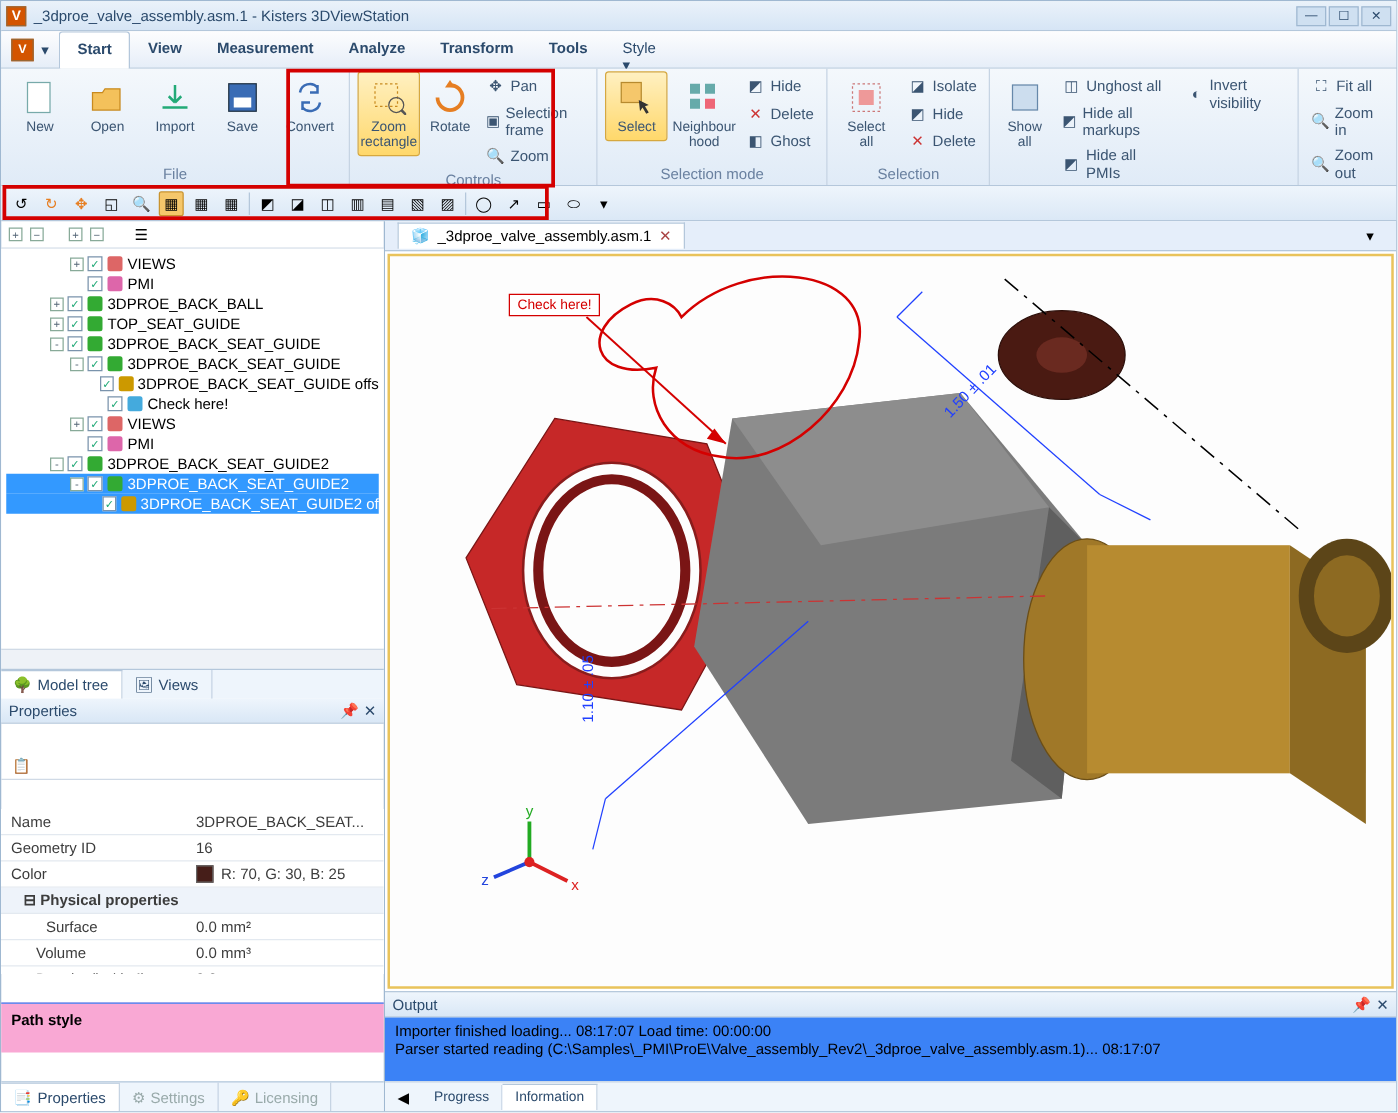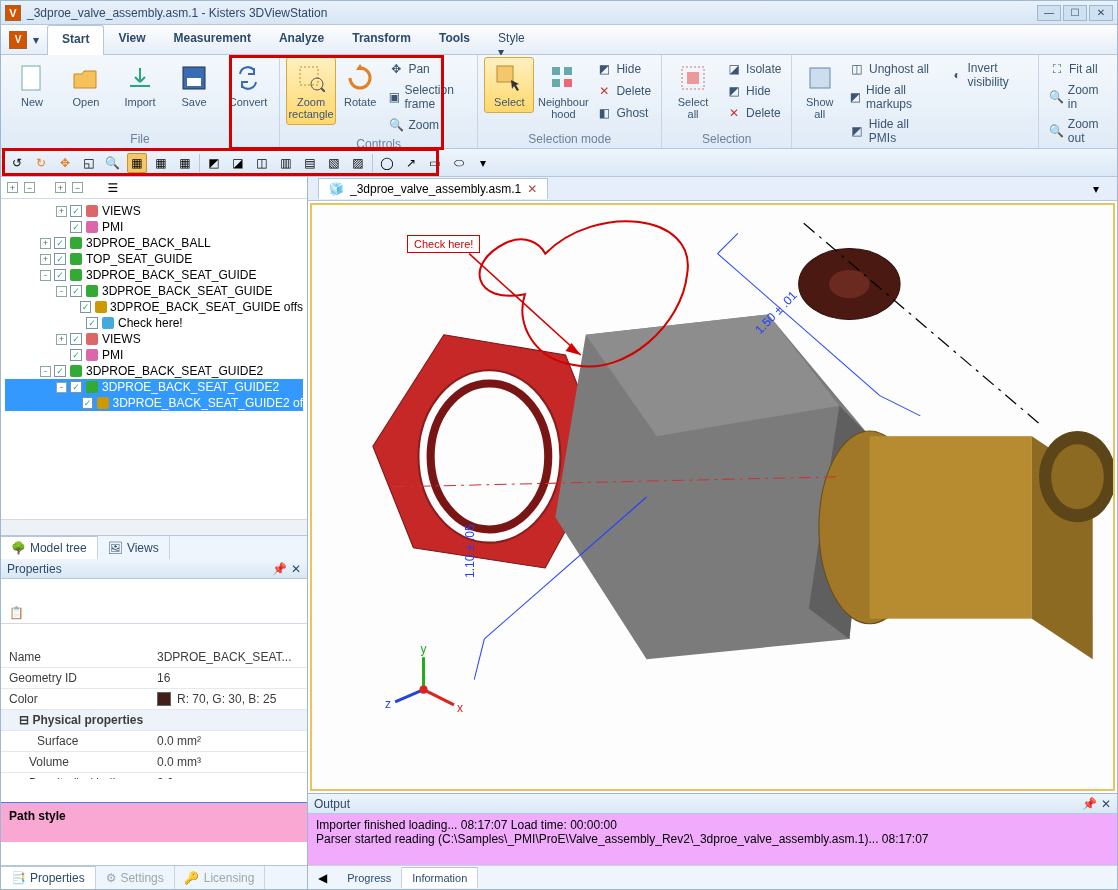--- a/index.html
+++ b/index.html
@@ -51,21 +51,21 @@
 .prow{display:flex;border-bottom:1px solid #e3e9f0;}
 .prow .k{width:150px;padding:3px 8px;color:#3c3c3c;}
 .prow .v{flex:1;padding:3px 6px;color:#3c3c3c;display:flex;align-items:center;gap:6px;}
 .prow.group{background:#eef3fa;font-weight:bold;}
 .swatch{width:14px;height:14px;border:1px solid #666;}
 .right{flex:1;display:flex;flex-direction:column;min-width:0;}
 .doc-tabs{height:24px;background:#e5eefa;border-bottom:1px solid #b4c7db;display:flex;align-items:center;padding:0 10px;}
 .doc-tab{background:#fff;border:1px solid #b4c7db;border-bottom:none;padding:3px 10px;font-size:11px;display:flex;align-items:center;gap:6px;}
 .viewport{flex:1;background:#fdfdfd;border:2px solid #e9c35b;margin:2px;position:relative;overflow:hidden;}
 .output{height:96px;border-top:1px solid #9fb8d1;display:flex;flex-direction:column;}
-.out-body{flex:1;background:#f0abfc;font-size:11px;padding:4px 8px;overflow:auto;}
+.out-body{flex:1;background:#3b82f6;font-size:11px;padding:4px 8px;overflow:auto;}
 .out-tabs{height:24px;background:#eef5fc;border-top:1px solid #c6d4e3;display:flex;align-items:center;}
 .scroll-h{height:16px;background:#eef2f7;border-top:1px solid #d0dae6;}
 svg{display:block;}
 .annot{position:absolute;border:1px solid #d40000;background:#fff;color:#d40000;font-size:11px;padding:2px 6px;}
 </style>
 </head>
 <body>
 
 <div class="window">
 

